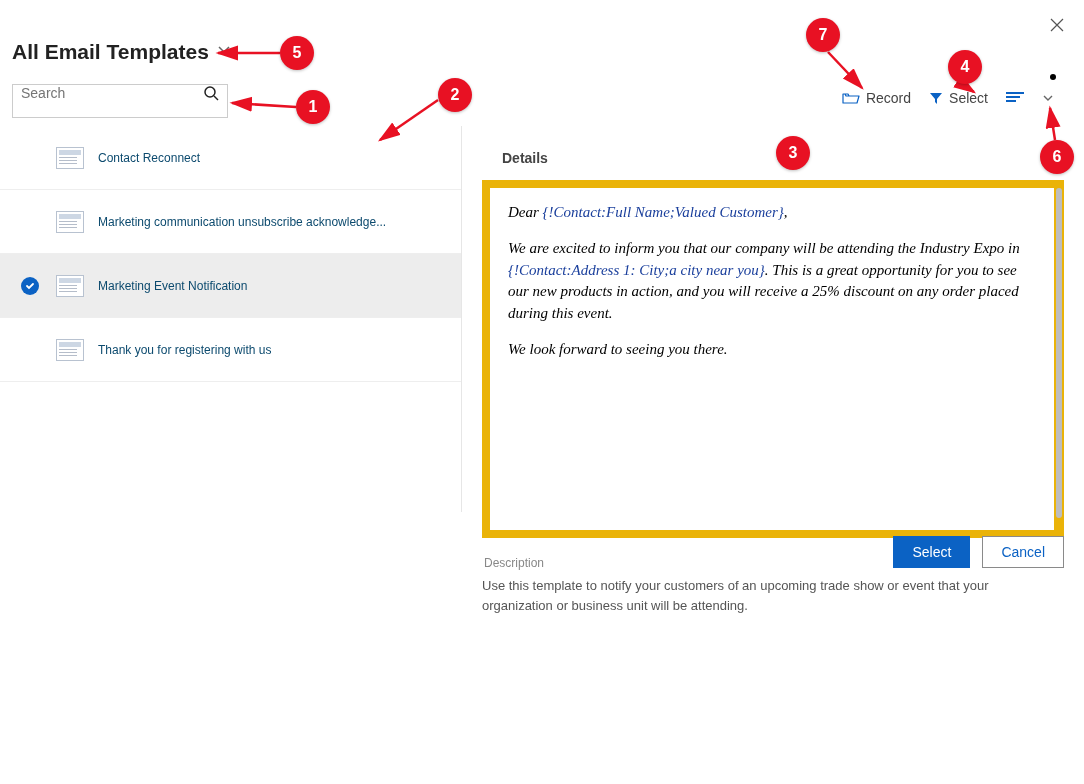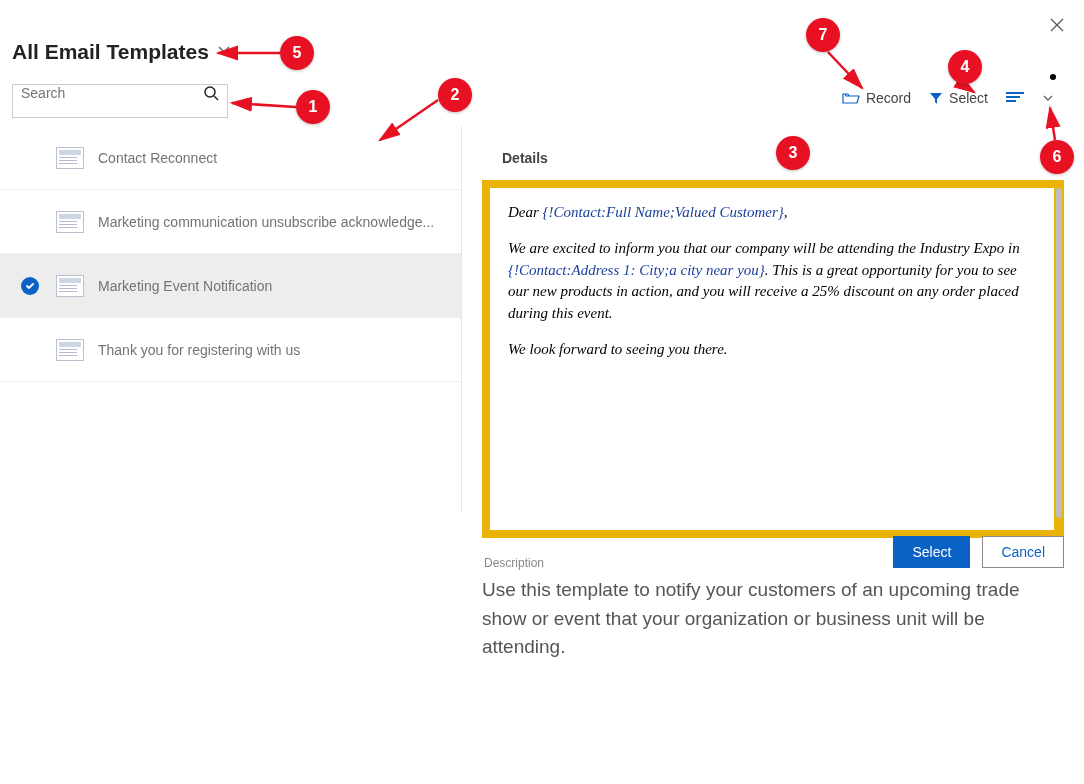--- a/index.html
+++ b/index.html
@@ -29,32 +29,32 @@
   .details-col { position: absolute; top: 126px; left: 462px; right: 0; bottom: 68px; padding: 0 20px; }
 
   .list-item { display: flex; align-items: center; height: 64px; padding: 0 12px 0 18px; border-bottom: 1px solid #eee; cursor: pointer; gap: 14px; }
   .list-item.selected { background: #ededed; }
   .check-slot { width: 24px; display: flex; justify-content: center; }
   .check-circle { width: 18px; height: 18px; border-radius: 50%; background: #0b62c4; display: flex; align-items: center; justify-content: center; }
   .check-circle svg { display: block; }
   .thumb { width: 28px; height: 22px; border: 1px solid #b8c2d0; background: #fff; position: relative; flex-shrink: 0; }
   .thumb::before { content: ""; position: absolute; top: 2px; left: 2px; right: 2px; height: 5px; background: #cdd7e4; }
   .thumb::after { content: ""; position: absolute; top: 9px; left: 2px; right: 6px; bottom: 2px; background: repeating-linear-gradient(#6b7b95, #6b7b95 1px, transparent 1px, transparent 3px); opacity: .5; }
-  .item-label { font-size: 14px; color: #737373; white-space: nowrap; overflow: hidden; text-overflow: ellipsis; }
+  .item-label { font-size: 12px; color: #0c4a6e; white-space: nowrap; overflow: hidden; text-overflow: ellipsis; }
 
   .details-title { font-size: 14px; font-weight: 600; color: #444; padding: 24px 0 14px 20px; }
   .preview-wrap { position: relative; margin: 0 0 0 0; }
   .preview-outer { background: #eab308; padding: 8px 10px 8px 8px; height: 358px; position: relative; font-style: italic; }
   .preview-inner { background: #fff; height: 100%; padding: 14px 18px; font-family: "Times New Roman", serif; font-size: 15px; color: #000; line-height: 1.45; overflow: hidden; }
   .preview-inner p { margin-bottom: 14px; }
   .token { color: #1a3f9c; }
   .scroll-thumb { position: absolute; top: 8px; right: 2px; width: 6px; height: 330px; background: #bdbdbd; border-radius: 3px; }
 
   .desc-label { font-size: 12px; color: #888; margin: 18px 0 6px 2px; }
-  .desc-text { font-size: 19px; color: #555; line-height: 1.5; padding-right: 8px; }
+  .desc-text { font-size: 13px; color: #555; line-height: 1.5; padding-right: 8px; }
 
   
   .footer { position: absolute; bottom: 12px; right: 20px; display: flex; gap: 12px; }
   .btn { height: 32px; padding: 0 18px; font-size: 14px; display: flex; align-items: center; cursor: pointer; }
   .btn-primary { background: #0b62c4; color: #fff; border: 1px solid #0b62c4; }
   .btn-secondary { background: #fff; color: #0b62c4; border: 1px solid #8a8a8a; }
 
   
   .bubble { position: absolute; width: 34px; height: 34px; border-radius: 50%; background: #e81123; color: #fff; font-weight: 600; font-size: 16px; display: flex; align-items: center; justify-content: center; z-index: 50; box-shadow: 0 1px 3px rgba(0,0,0,.25); }
   .arrow { position: absolute; z-index: 40; pointer-events: none; }

